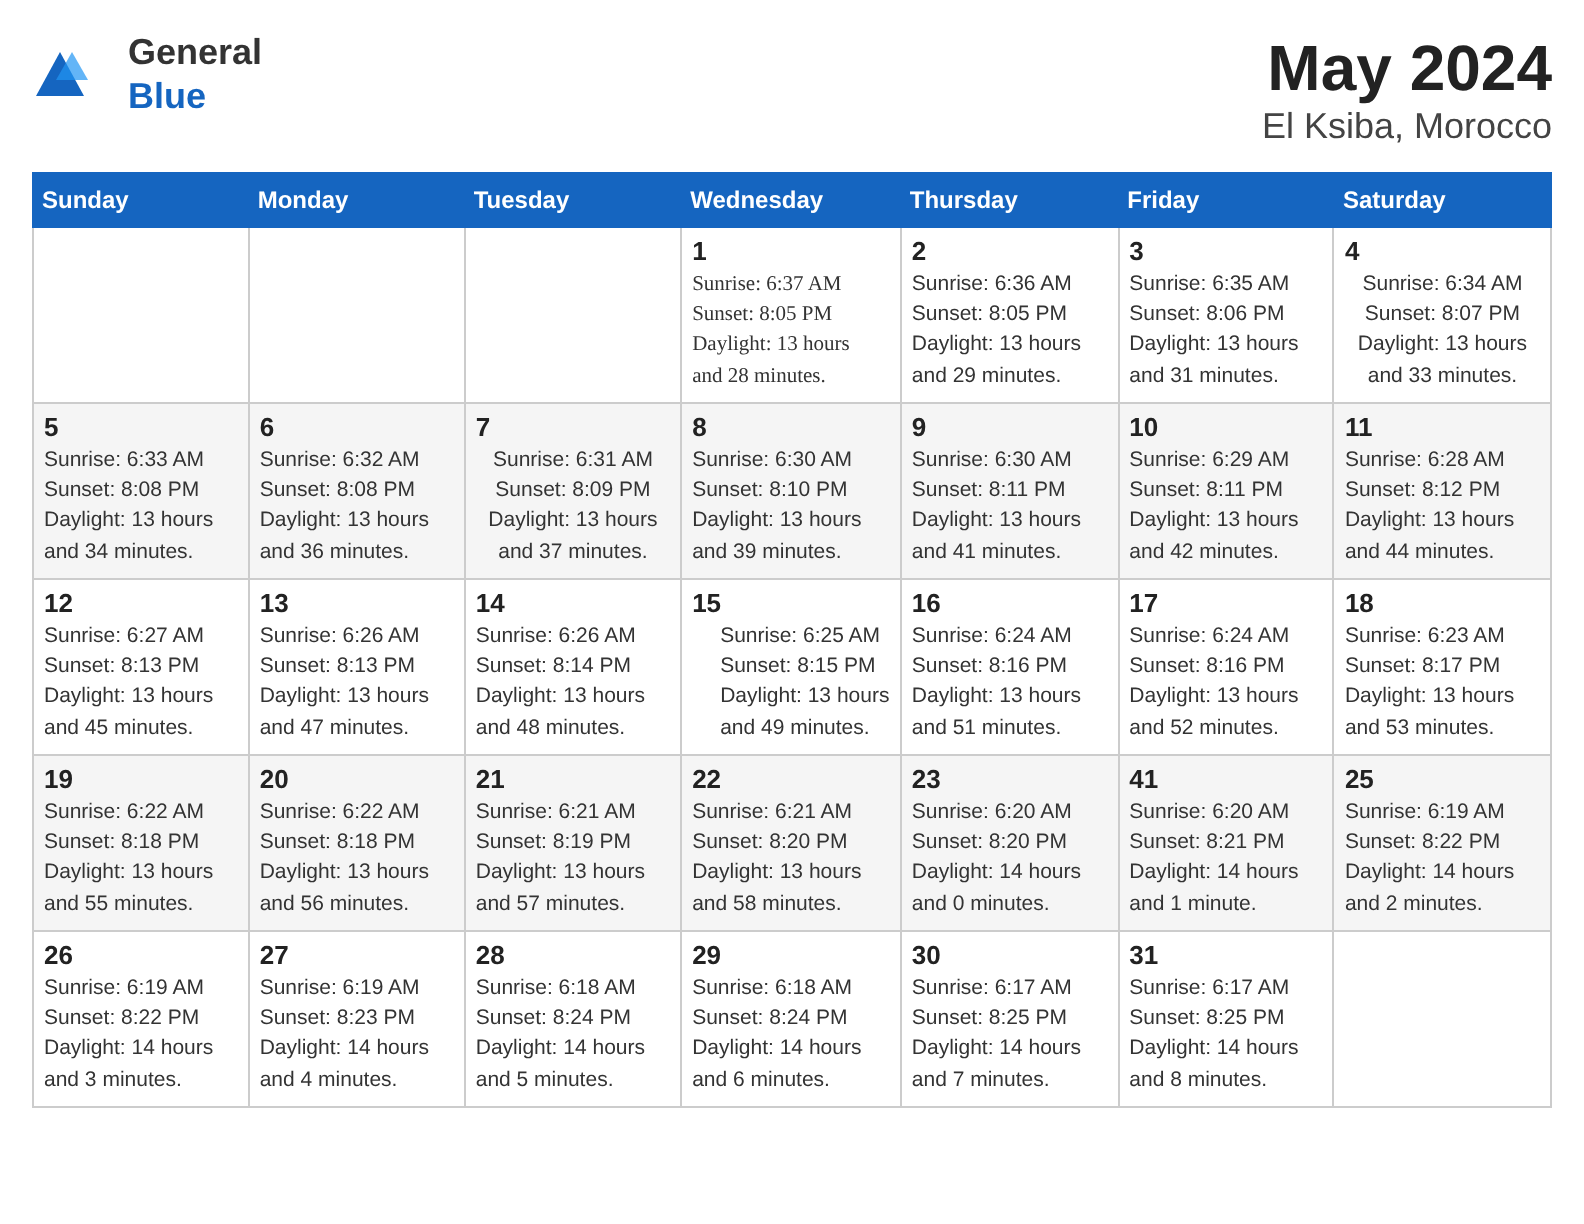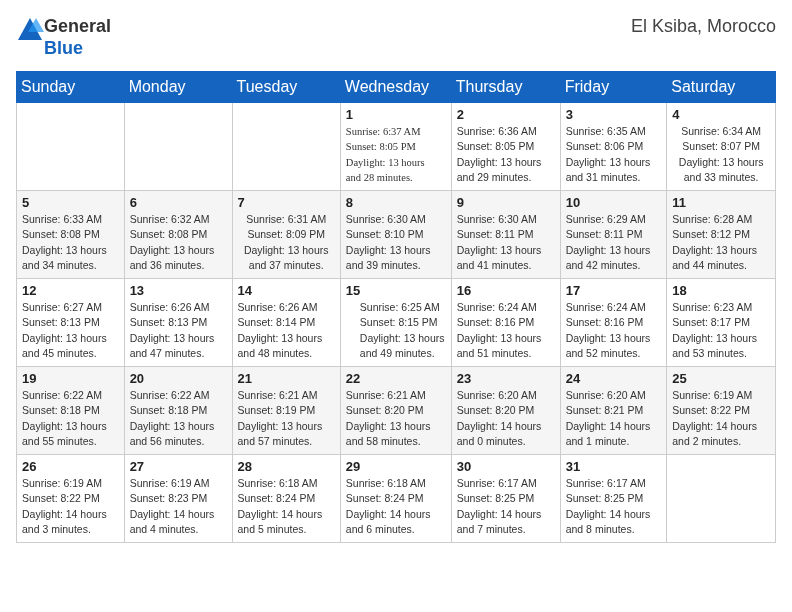--- a/index.html
+++ b/index.html
@@ -11,22 +11,22 @@
       padding: 16px;
     }
     .header {
       display: flex;
       justify-content: space-between;
       align-items: flex-start;
       margin-bottom: 12px;
     }
     .logo {
       display: flex;
-      align-items: flex-start;
-      gap: 0;
+      align-items: center;
+      gap: 20px;
     }
     .logo-text {
       font-size: 18px;
       font-weight: bold;
       line-height: 1.2;
     }
     .logo-general { color: #333; }
     .logo-blue { color: #1565c0; }
     .logo-icon {
       width: 28px;
@@ -47,22 +47,22 @@
     .calendar {
       width: 100%;
       border-collapse: collapse;
       font-size: 11px;
     }
     .calendar th {
       background: #1565c0;
       color: #fff;
       padding: 6px 4px;
       text-align: left;
-      font-size: 16px;
-      font-weight: normal;
+      font-size: 12px;
+      font-weight: bold;
       border: 1px solid #1565c0;
     }
     .calendar td {
       border: 1px solid #ccc;
       vertical-align: top;
       padding: 4px 5px;
       height: 88px;
       width: 113px;
       color: #222;
     }
@@ -94,20 +94,21 @@
     <svg class="logo-icon" viewBox="0 0 28 28">
       <polygon points="14,2 26,24 2,24" fill="#1565c0"></polygon>
       <polygon points="20,2 28,16 12,16" fill="#2196f3" opacity="0.7"></polygon>
     </svg>
     <div class="logo-text">
       <span class="logo-general">General</span><br>
       <span class="logo-blue">Blue</span>
     </div>
   </div>
   <div class="title-block">
+    <div class="month-year">May 2024</div>
     <div class="location">El Ksiba, Morocco</div>
   </div>
 </div>
 
 <table class="calendar">
   <thead>
     <tr>
     <th>Sunday</th>
         <th>Monday</th>
         <th>Tuesday</th>
@@ -283,21 +284,21 @@
 and 58 minutes.</div>
         </td>
         <td>
           <div class="day-number">23</div>
           <div class="day-info" style="white-space: pre-line;">Sunrise: 6:20 AM
 Sunset: 8:20 PM
 Daylight: 14 hours
 and 0 minutes.</div>
         </td>
         <td>
-          <div class="day-number">24</div>
+          <div class="day-number">41</div>
           <div class="day-info" style="white-space: pre-line;">Sunrise: 6:20 AM
 Sunset: 8:21 PM
 Daylight: 14 hours
 and 1 minute.</div>
         </td>
         <td>
           <div class="day-number">25</div>
           <div class="day-info" style="white-space: pre-line;">Sunrise: 6:19 AM
 Sunset: 8:22 PM
 Daylight: 14 hours

